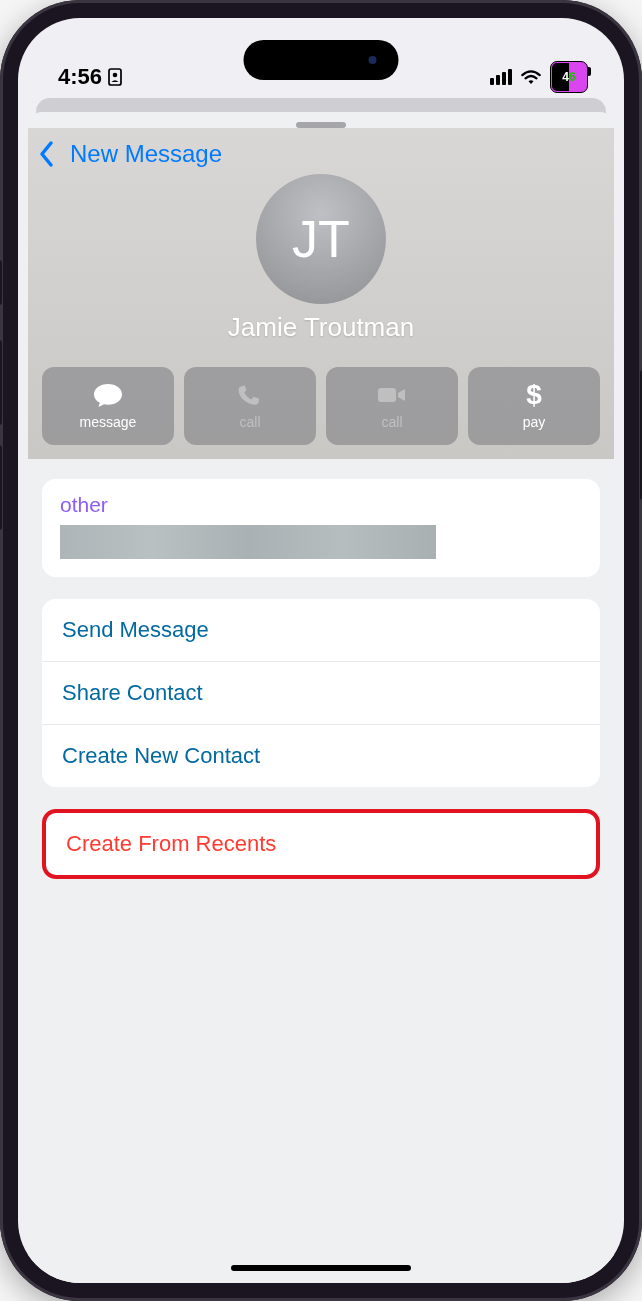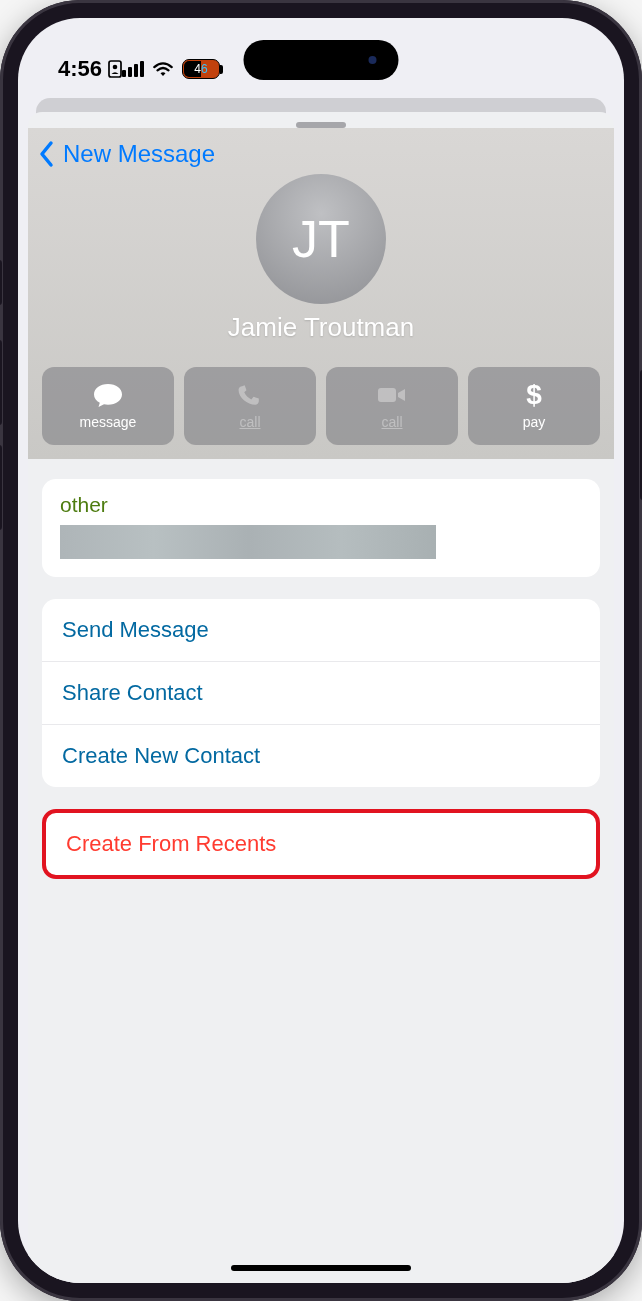--- a/index.html
+++ b/index.html
@@ -43,47 +43,48 @@
     right: 22px;
     top: 50%;
     transform: translateY(-50%);
     width: 8px;
     height: 8px;
     border-radius: 50%;
     background: #1a2a5a;
   }
   .status-bar {
     position: absolute;
-    top: 8px;
+    top: 16px;
     left: 0;
     right: 0;
     height: 68px;
     display: flex;
     align-items: center;
+    justify-content: space-between;
     padding: 18px 36px 0 40px;
     z-index: 90;
     color: #000;
   }
   .status-left { display:flex; align-items:center; gap:6px; font-size:22px; font-weight:600; }
   .status-right { display:flex; align-items:center; gap:8px; }
   .signal-bars { display:flex; align-items:flex-end; gap:2px; }
   .signal-bars span { width:4px; background:#000; border-radius:1px; }
   .signal-bars span:nth-child(1){height:7px}
   .signal-bars span:nth-child(2){height:10px}
   .signal-bars span:nth-child(3){height:13px}
   .signal-bars span:nth-child(4){height:16px}
   .wifi-icon { width:22px; height:16px; }
   .battery-pill {
     border:1.5px solid #000;
     border-radius:7px;
-    width:38px; height:20px;
+    width:38px; height:32px;
     display:flex; align-items:center; justify-content:center;
-    font-size:12px; font-weight:400;
+    font-size:12px; font-weight:700;
     position:relative;
-    background:#c2410c;
+    background:#d946ef;
   }
   .battery-pill::after{
     content:""; position:absolute; right:-4px; top:5px;
     width:3px; height:9px; background:#000; border-radius:0 2px 2px 0;
   }
   .battery-fill{
     position:absolute; left:1px; top:1px; bottom:1px;
     width:46%; background:#000; border-radius:5px 0 0 5px; z-index:0;
   }
   .battery-text{ position:relative; z-index:1; color:#000; mix-blend-mode:difference; color:#fff;}
@@ -100,21 +101,21 @@
     background:#eff0f2;
     border-radius:14px 14px 0 0;
     overflow:hidden;
   }
   .grabber{
     width:50px; height:6px; background:#a6a6aa;
     border-radius:3px;
     margin:10px auto 0 auto;
   }
   .nav-back{
-    display:flex; align-items:center; gap:7px;
+    display:flex; align-items:center; gap:14px;
     color:#007aff;
     font-size:24px;
     padding:8px 12px 6px 10px;
   }
   .chev-left{ width:18px; height:28px; }
   .header-section{
     background: linear-gradient(#d9d7d5, #c9c8c5);
     padding: 4px 0 14px 0;
   }
   .avatar{
@@ -139,34 +140,34 @@
   .action-btn{
     flex:1;
     background: rgba(120,120,125,0.55);
     border-radius:12px;
     height:78px;
     display:flex; flex-direction:column;
     align-items:center; justify-content:center;
     gap:6px;
     color:#fff;
   }
-  .action-btn.disabled{ color: rgba(255,255,255,0.35); text-decoration: underline; }
+  .action-btn.disabled{ color: rgba(255,255,255,0.35); }
   .action-btn .lbl{ font-size:14px; }
   .action-icon{ width:34px; height:26px; display:flex; align-items:center; justify-content:center; }
   .content-area{
     padding:20px 14px 0 14px;
   }
   .card{
     background:#fff;
     border-radius:14px;
     overflow:hidden;
     margin-bottom:22px;
   }
   .other-card{ padding:14px 18px 18px 18px; }
-  .other-label{ font-size:21px; color:#4d7c0f; margin-bottom:8px;}
+  .other-label{ font-size:21px; color:#8b5cf6; margin-bottom:8px;}
   .redacted{
     width:72%; height:34px;
     background: linear-gradient(90deg,#aeb5b8,#b8c0c2,#aab1b4,#b5bdbf,#a8b0b2);
     filter: blur(0.6px);
   }
   .option-row{
     padding:18px 20px;
     font-size:22px;
     color:#0369a1;
     border-top:1px solid #e9e9ec;

